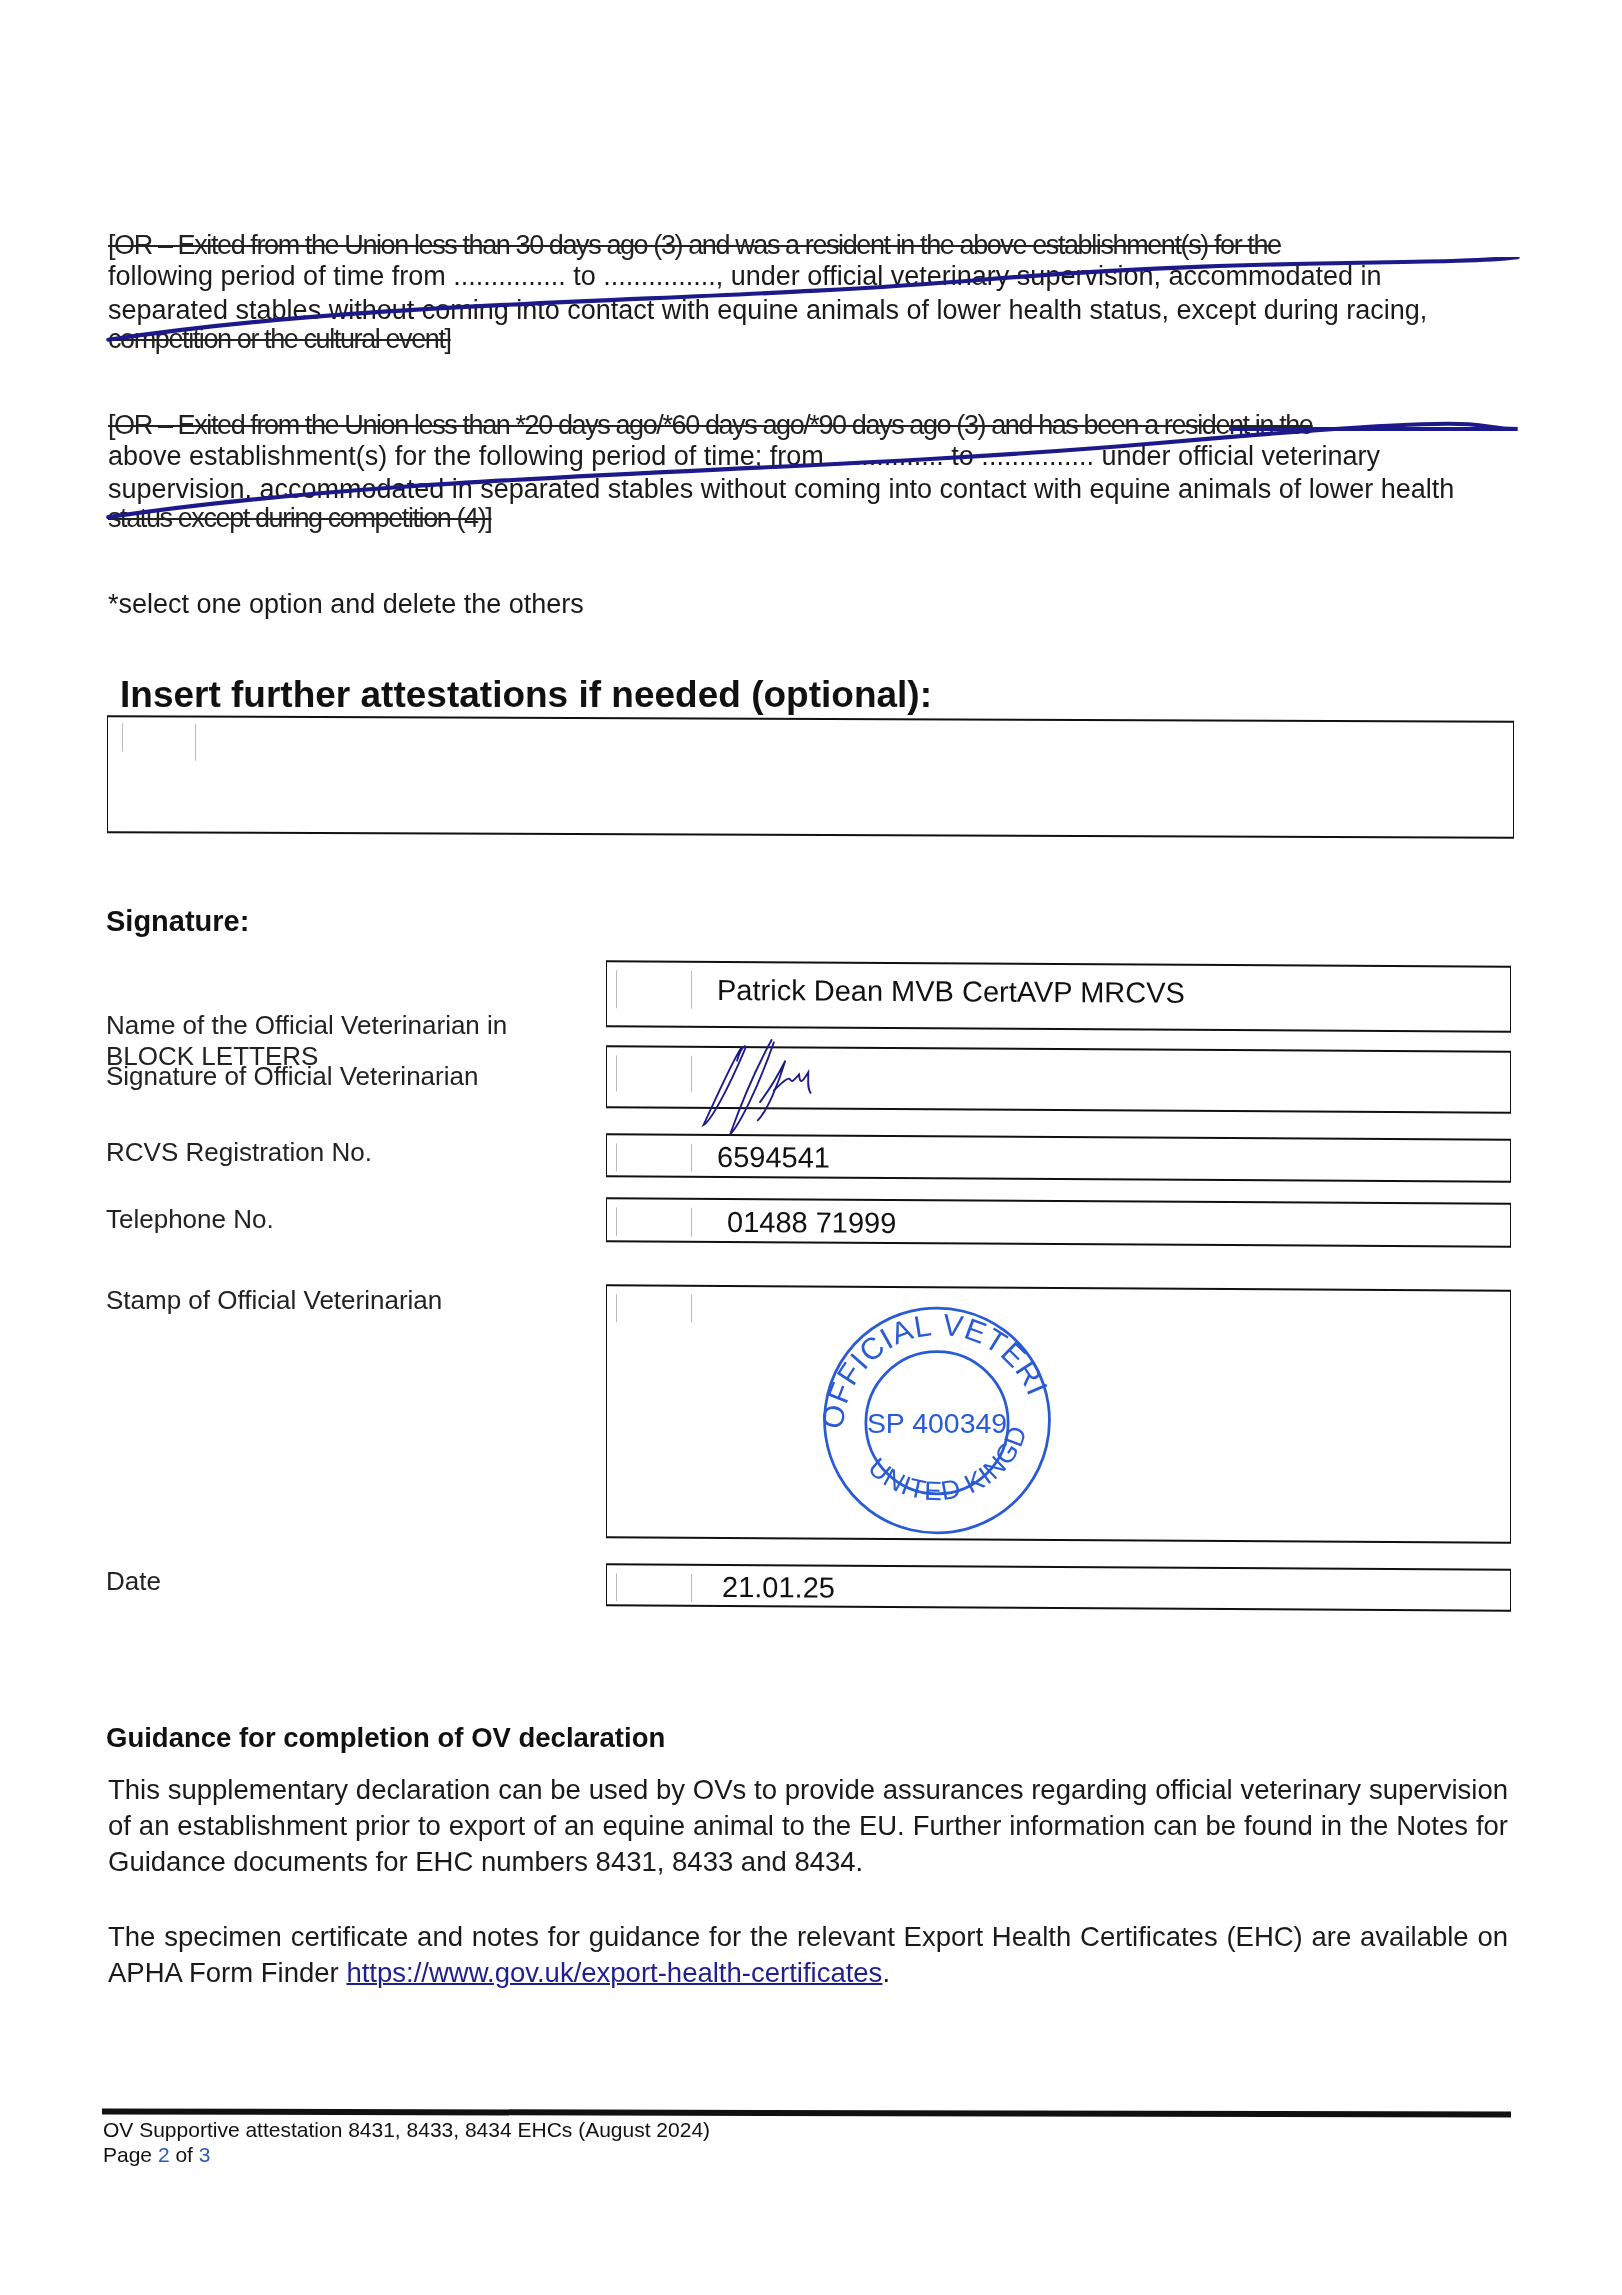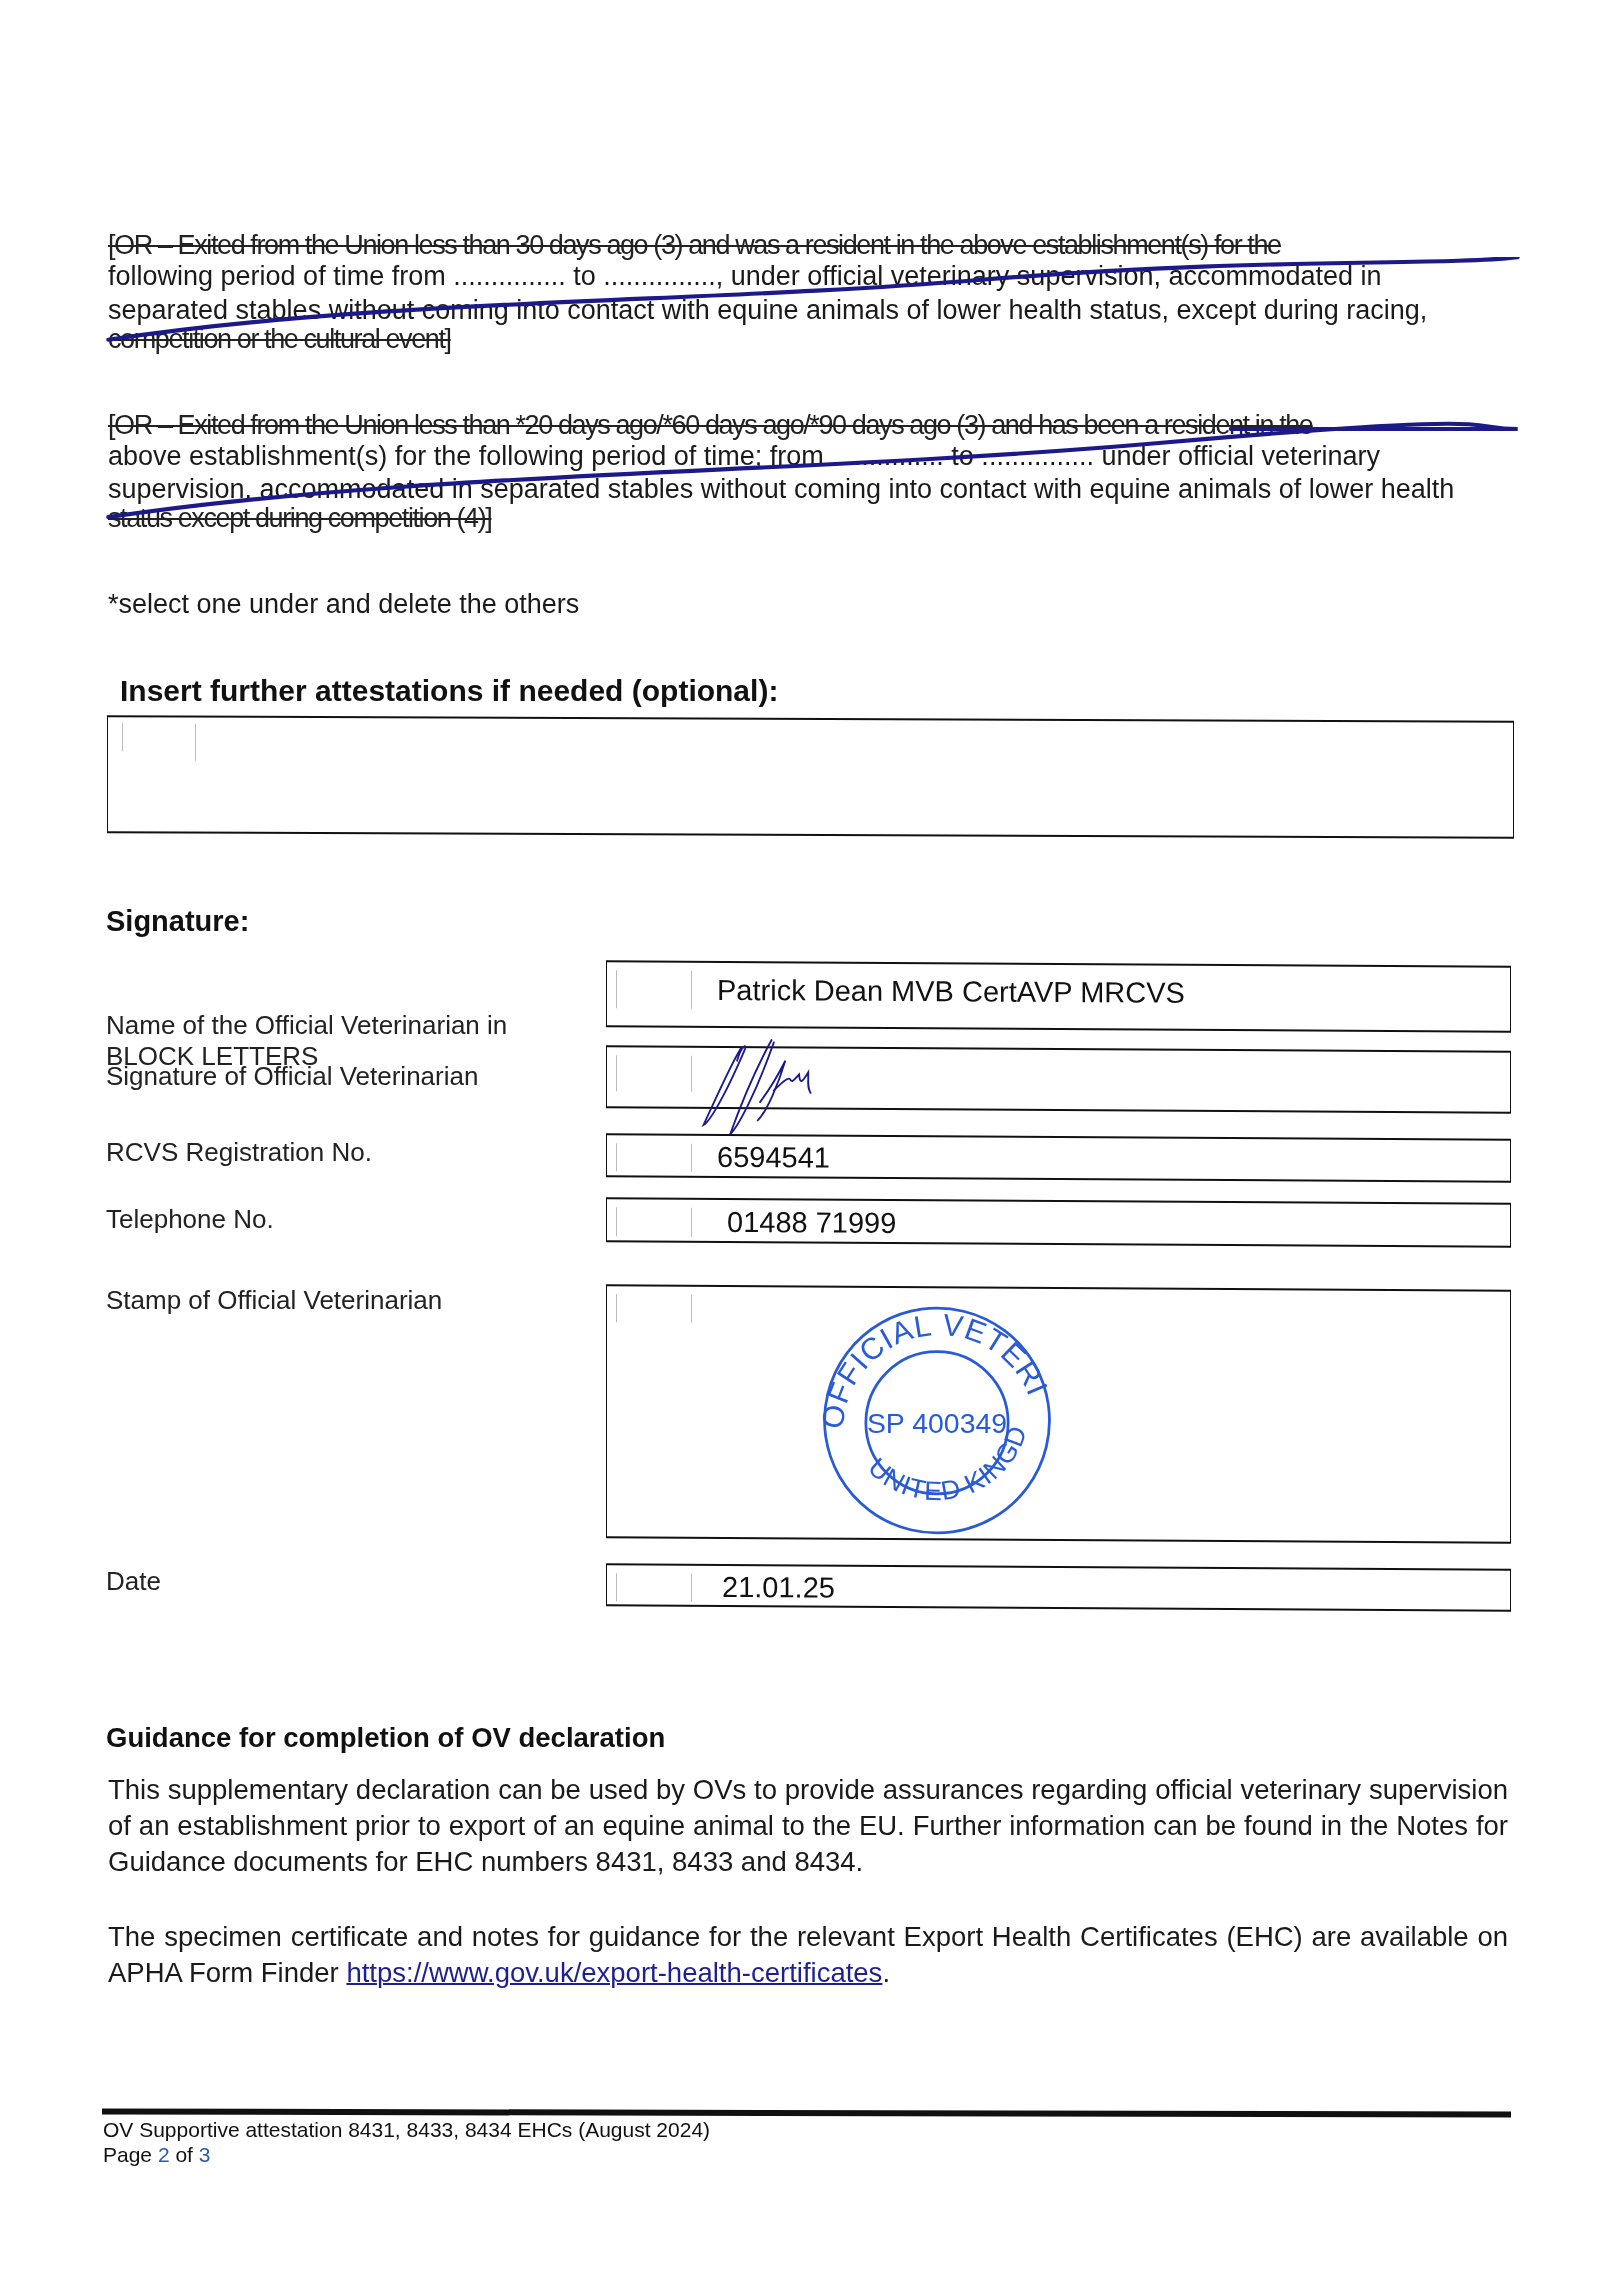--- a/index.html
+++ b/index.html
@@ -37,23 +37,23 @@
 <div>
   <div class="para struck abs" style="top:409px;"><span>[OR – Exited from the Union less than *20 days ago/*60 days ago/*90 days ago (3) and has been a resident in the</span></div>
   <div class="para abs" style="top:440px; white-space:nowrap; text-align:left;">above establishment(s) for the following period of time; from ............... to ............... under official veterinary</div>
   <div class="para abs" style="top:473px; white-space:nowrap; text-align:left;">supervision, accommodated in separated stables without coming into contact with equine animals of lower health</div>
   <div class="para struck abs" style="top:502px; width:459px;"><span>status except during competition (4)]</span></div>
   <svg class="pen" style="left:106px; top:415px;" width="1414" height="106" viewBox="0 0 3080 230">
     <path d="M5 222 C 700 120, 1500 130, 2300 60 S 2950 30, 3075 30 L 2450 30" stroke="#1c1a8a" stroke-width="9" fill="none" stroke-linecap="round"></path>
   </svg>
 </div>
 
-<div class="abs" style="left:108px; top:589px; font-size:27px;">*select one under and delete the others</div>
+<div class="abs" style="left:108px; top:589px; font-size:27px;">*select one option and delete the others</div>
 
-<div class="h-bold" style="left:120px; top:674px; font-size:30px;">Insert further attestations if needed (optional):</div>
+<div class="h-bold" style="left:120px; top:674px; font-size:37px;">Insert further attestations if needed (optional):</div>
 <div class="abs" style="left:107px; top:718px; width:1407px; height:118px; border:2.8px solid #111; border-left-width:1.4px; border-right-width:1.4px; box-sizing:border-box; transform:skewY(0.22deg);">
   <div style="position:absolute; left:13.8px; top:6.4px; width:0.9px; height:27.5px; background:#bbb;"></div>
   <div style="position:absolute; left:87px; top:6.4px; width:0.9px; height:37px; background:#bbb;"></div>
   <span></span>
 </div>
 
 <div class="h-bold" style="left:106px; top:905px; font-size:29px;">Signature:</div>
 
 <div class="label" style="top:1010px;">
   <div>Name of the Official Veterinarian in</div>

